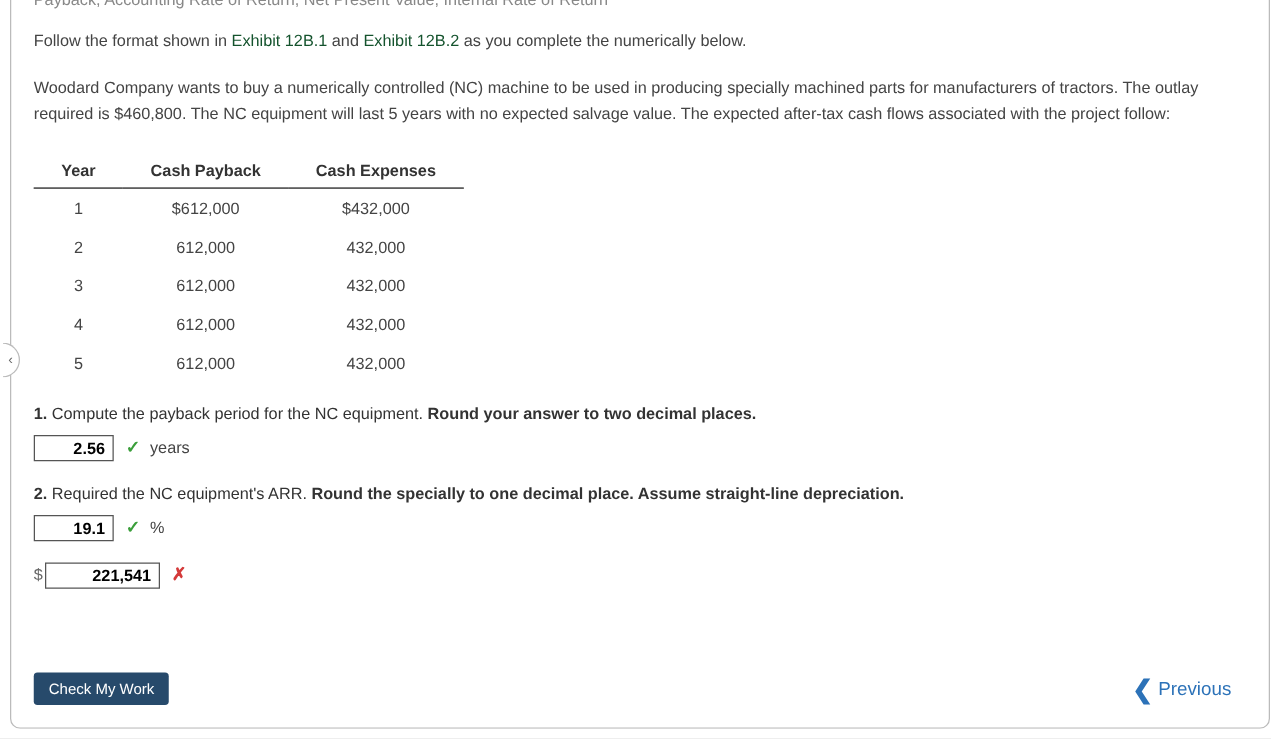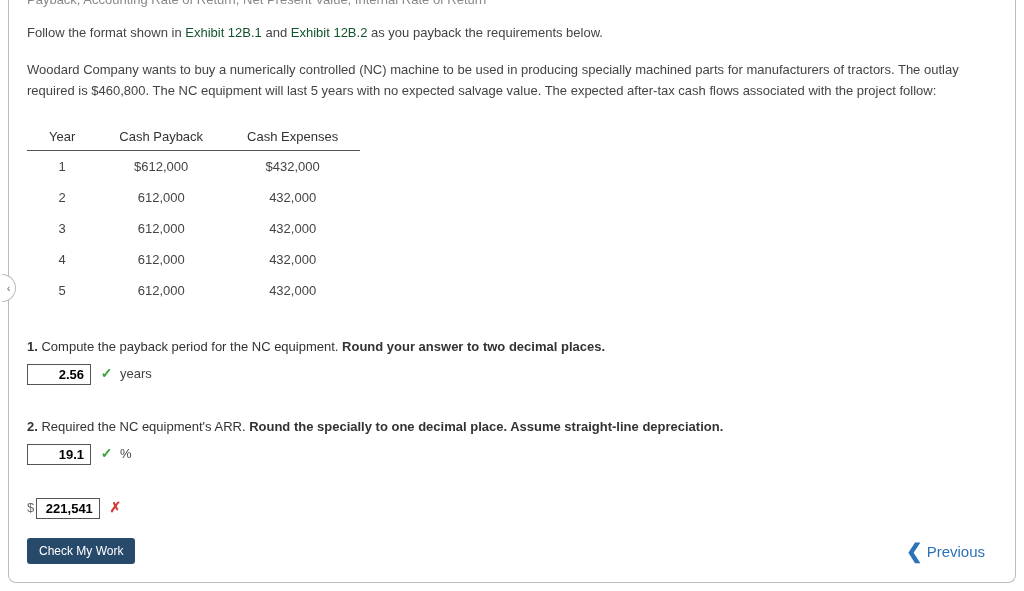--- a/index.html
+++ b/index.html
@@ -33,37 +33,37 @@
     }
     .para { margin-top: 16px; line-height: 1.6; color: #444; }
     a.exhibit { color: #14532d; text-decoration: none; }
     table.data {
       border-collapse: collapse;
       margin-top: 22px;
       font-size: 13px;
     }
     table.data th {
       text-align: center;
-      font-weight: normal;
+      font-weight: bold;
       padding: 6px 22px;
       border-bottom: 1px solid #555;
       color: #333;
     }
     table.data td {
       text-align: center;
       padding: 8px 22px;
       color: #444;
     }
     .required-label {
       font-weight: bold;
       margin-top: 22px;
       display: block;
       color: #333;
     }
-    .req-item { margin-top: 30px; line-height: 1.7; color: #333; }
+    .req-item { margin-top: 14px; line-height: 1.7; color: #333; }
     .req-item .num { display: inline; }
     .req-item b { font-weight: bold; }
     .answer-row { margin-top: 4px; }
     .ans-input {
       border: 1px solid #555;
       padding: 2px 6px;
       font-weight: bold;
       font-size: 13px;
       text-align: right;
       width: 64px;
@@ -145,21 +145,21 @@
     <span>‹</span>
   </div>
 
   <div class="top-cut">Payback, Accounting Rate of Return, Net Present Value, Internal Rate of Return</div>
 
   <p class="para">
     <span>Follow the format shown in </span>
     <a href="#" class="exhibit">Exhibit 12B.1</a>
     <span> and </span>
     <a href="#" class="exhibit">Exhibit 12B.2</a>
-    <span> as you payback the requirements below.</span>
+    <span> as you complete the numerically below.</span>
   </p>
 
   <p class="para">Woodard Company wants to buy a numerically controlled (NC) machine to be used in producing specially machined parts for manufacturers of tractors. The outlay required is $460,800. The NC equipment will last 5 years with no expected salvage value. The expected after-tax cash flows associated with the project follow:</p>
 
   <table class="data">
     <thead>
       <tr>
         <th>Year</th>
         <th>Cash Payback</th>
         <th>Cash Expenses</th>
@@ -209,21 +209,21 @@
     <div class="answer-row">
       <input class="ans-input" value="19.1" style="">
       <span class="check-icon">✓</span>
       <span class="unit">%</span>
     </div>
   </div>
 
   <div class="req-item">
     <div class="answer-row">
       <span class="dollar-prefix">$</span>
-      <input class="ans-input" style="width: 64px;" value="221,541">
+      <input class="ans-input" style="width: 92px;" value="221,541">
       <span class="x-icon">✗</span>
     </div>
   </div>
 
   <div class="bottom-bar">
     <button class="check-btn">Check My Work</button>
     <a href="#" class="prev-link">
       <span class="chev-left">❮</span>
       <span>Previous</span>
     </a>

